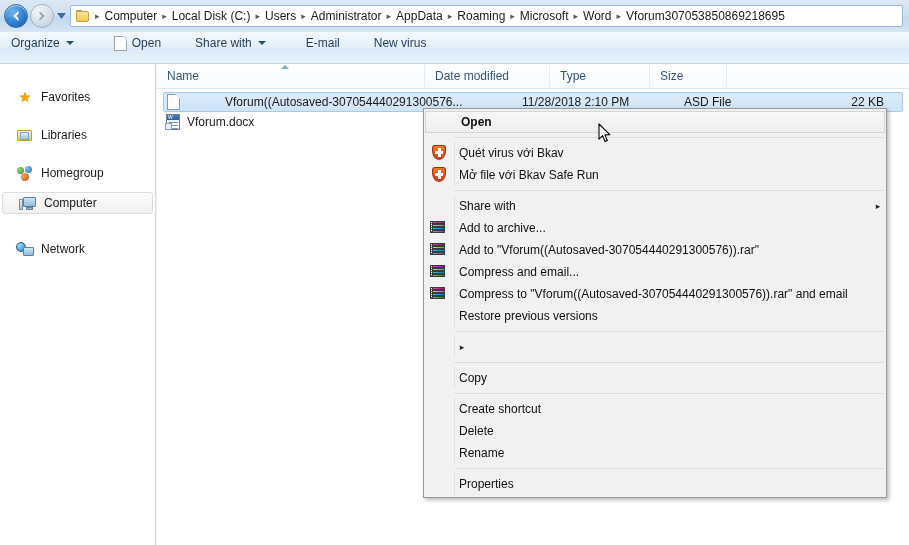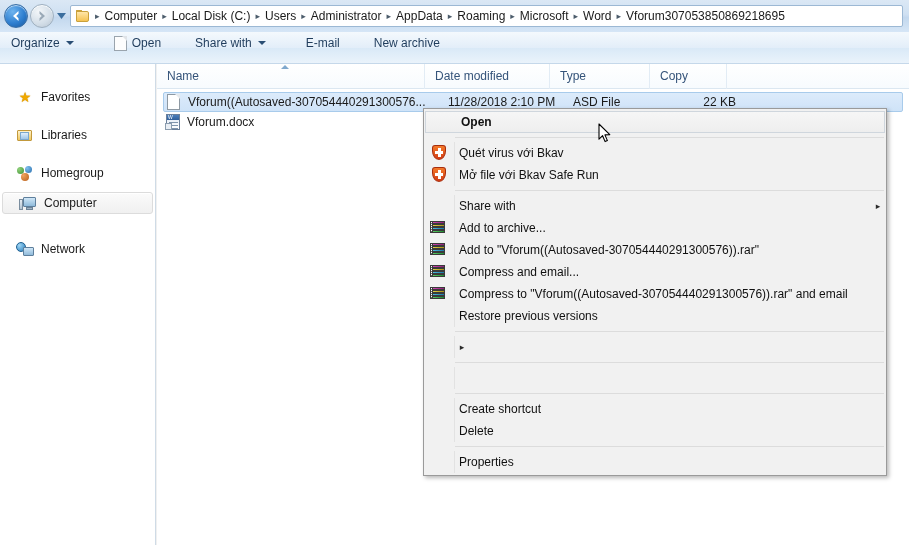--- a/index.html
+++ b/index.html
@@ -213,20 +213,21 @@
     font-size: 12px; color: #1a1a1a;
     padding-left: 8px;
   }
   .row.selected {
     background: linear-gradient(to bottom, #dcebfb, #cfe3f8);
     border: 1px solid #a8cbeb;
     border-radius: 2px;
     margin: 0 6px 0 6px;
     padding-left: 2px;
     height: 20px;
+    gap: 37px;
   }
   .cell-name { width: 260px; display: flex; align-items: center; overflow: hidden; white-space: nowrap; }
   .cell-date { width: 125px; }
   .cell-type { width: 100px; }
   .cell-size { width: 77px; text-align: right; padding-right: 14px; }
   .fileicon { width: 16px; height: 17px; margin-right: 6px; flex: none; position: relative; }
   .fi-asd {
     width: 13px; height: 16px; background: #ffffff; border: 1px solid #8e99a3;
     position: absolute; left: 1px; top: 0;
   }
@@ -406,21 +407,21 @@
       <span>Open</span>
     </div>
     <div class="tbitem" style="margin-left:16px;">
       <span>Share with</span>
       <span class="caret"></span>
     </div>
     <div class="tbitem" style="margin-left:22px;">
       <span>E-mail</span>
     </div>
     <div class="tbitem" style="margin-left:16px;">
-      <span>New archive</span>
+      <span>New virus</span>
     </div>
   </div>
 
   <div class="navpane">
 
     <div class="navitem">
       <span class="navicon ic-star">★</span>
       <span class="navlabel">Favorites</span>
     </div>
 
@@ -467,21 +468,21 @@
         <span>Name</span>
         <span class="sortmark"></span>
       </div>
       <div class="col c-date">
         <span>Date modified</span>
       </div>
       <div class="col c-type">
         <span>Type</span>
       </div>
       <div class="col c-size">
-        <span>Copy</span>
+        <span>Size</span>
       </div>
       <div class="col c-rest"></div>
     </div>
 
     <div class="rows">
 
       <div class="row selected">
         <span class="fileicon">
           <span class="fi-asd"></span>
         </span>
@@ -603,31 +604,36 @@
 
     <div class="mi gutter-line">
       <span class="icoslot"></span>
       <span class="subarrow">▸</span>
     </div>
 
     <div class="msep"></div>
 
     <div class="mi gutter-line">
       <span class="icoslot"></span>
+      <span class="mlabel">Copy</span>
     </div>
 
     <div class="msep"></div>
 
     <div class="mi gutter-line">
       <span class="icoslot"></span>
       <span class="mlabel">Create shortcut</span>
     </div>
     <div class="mi gutter-line">
       <span class="icoslot"></span>
       <span class="mlabel">Delete</span>
+    </div>
+    <div class="mi gutter-line">
+      <span class="icoslot"></span>
+      <span class="mlabel">Rename</span>
     </div>
 
     <div class="msep"></div>
 
     <div class="mi gutter-line">
       <span class="icoslot"></span>
       <span class="mlabel">Properties</span>
     </div>
 
   </div>

